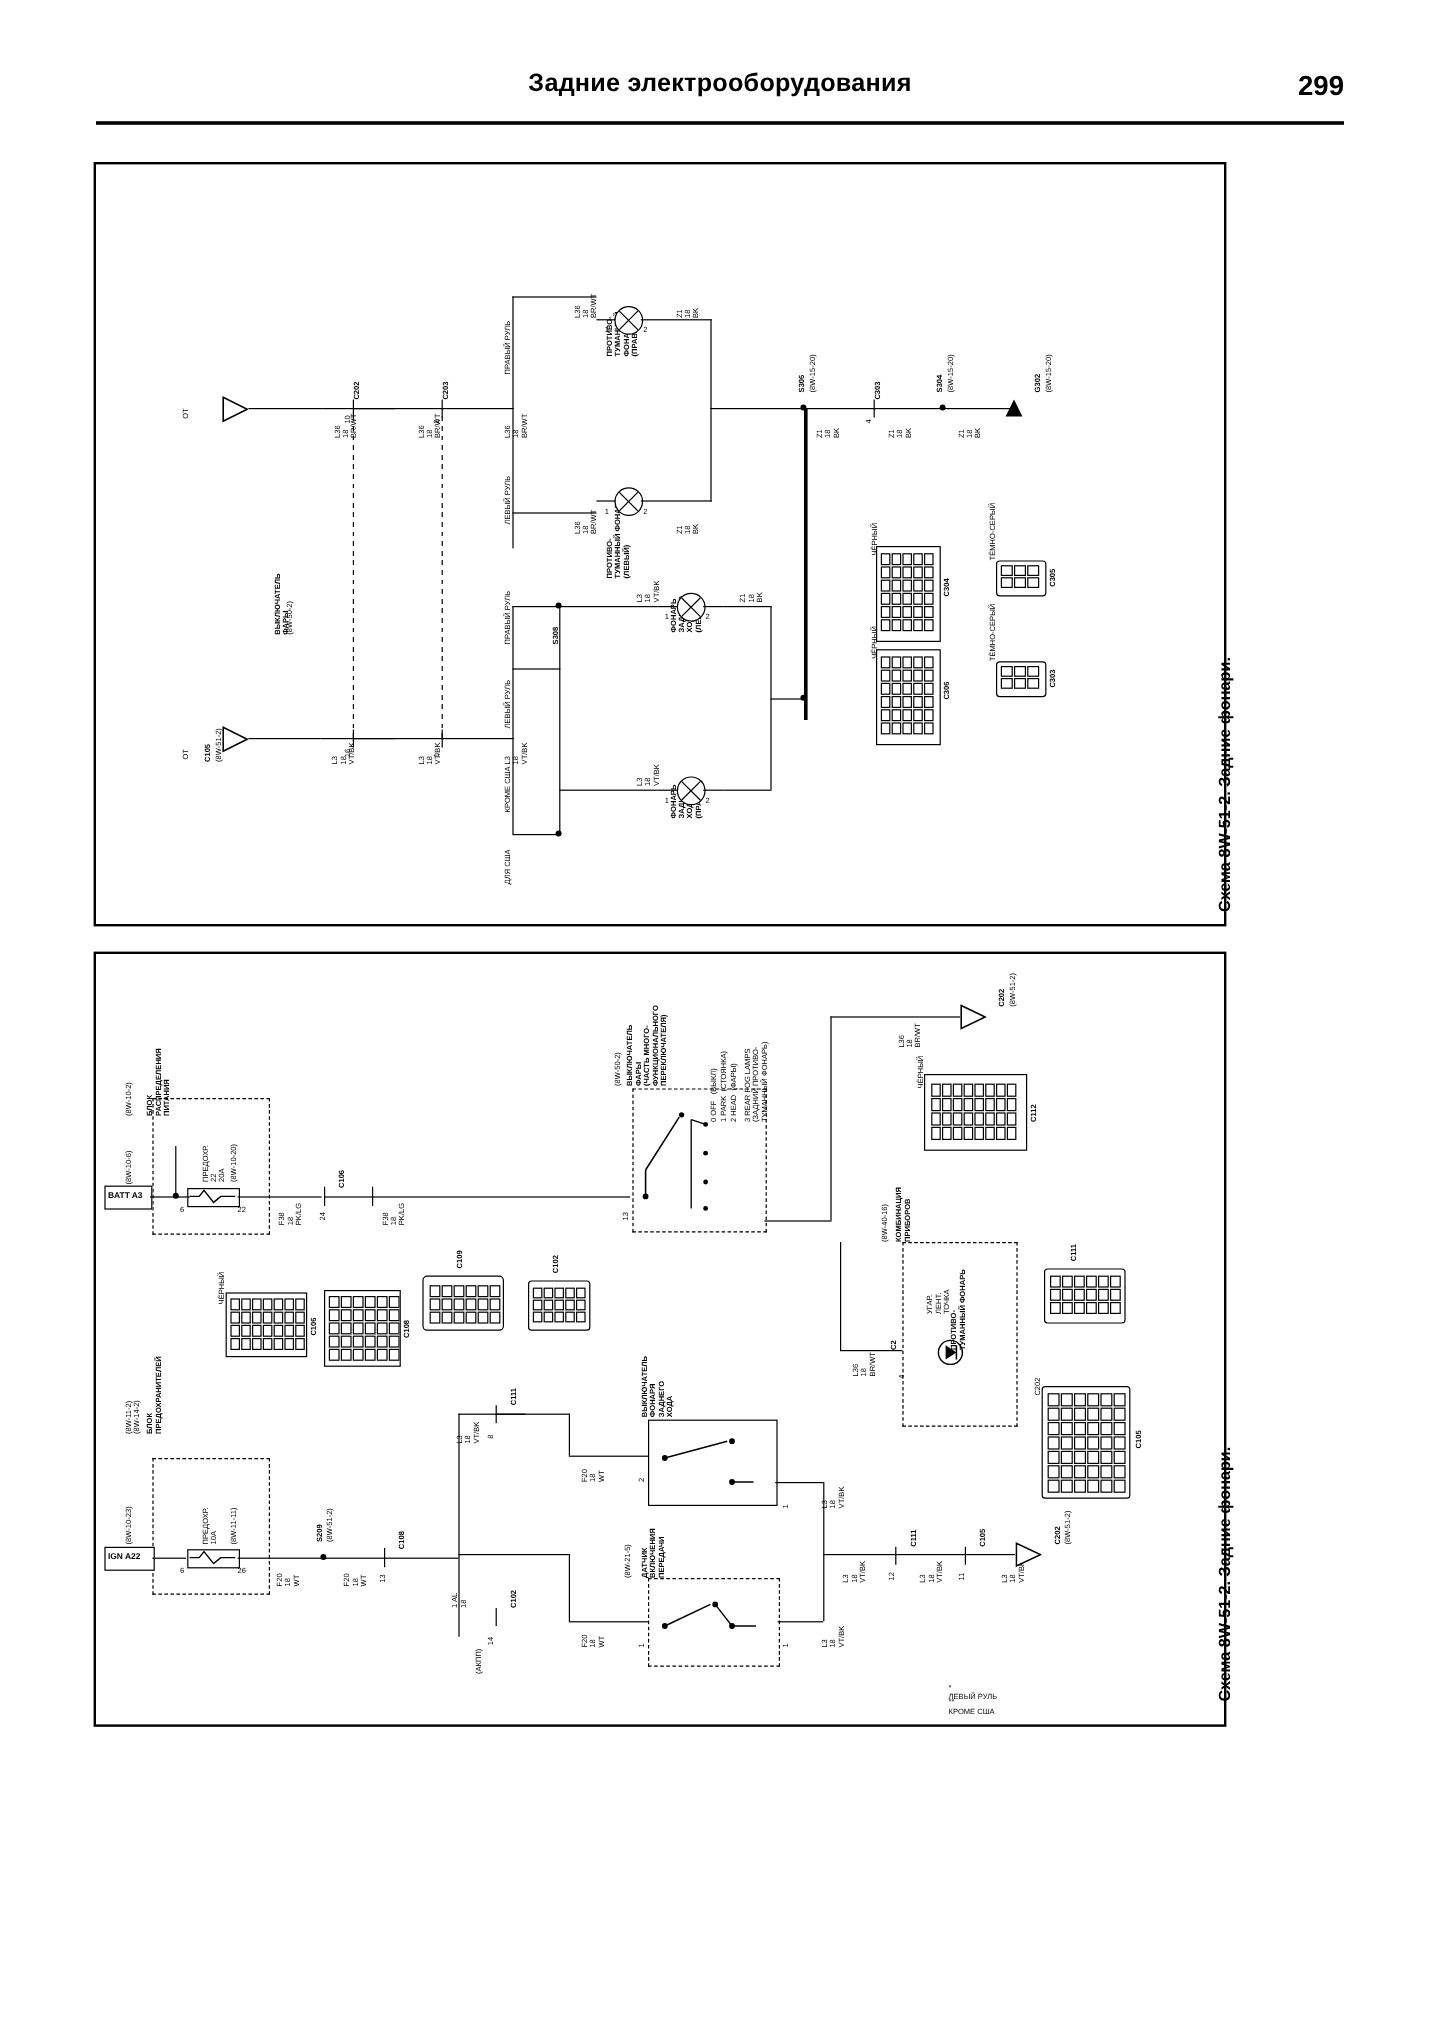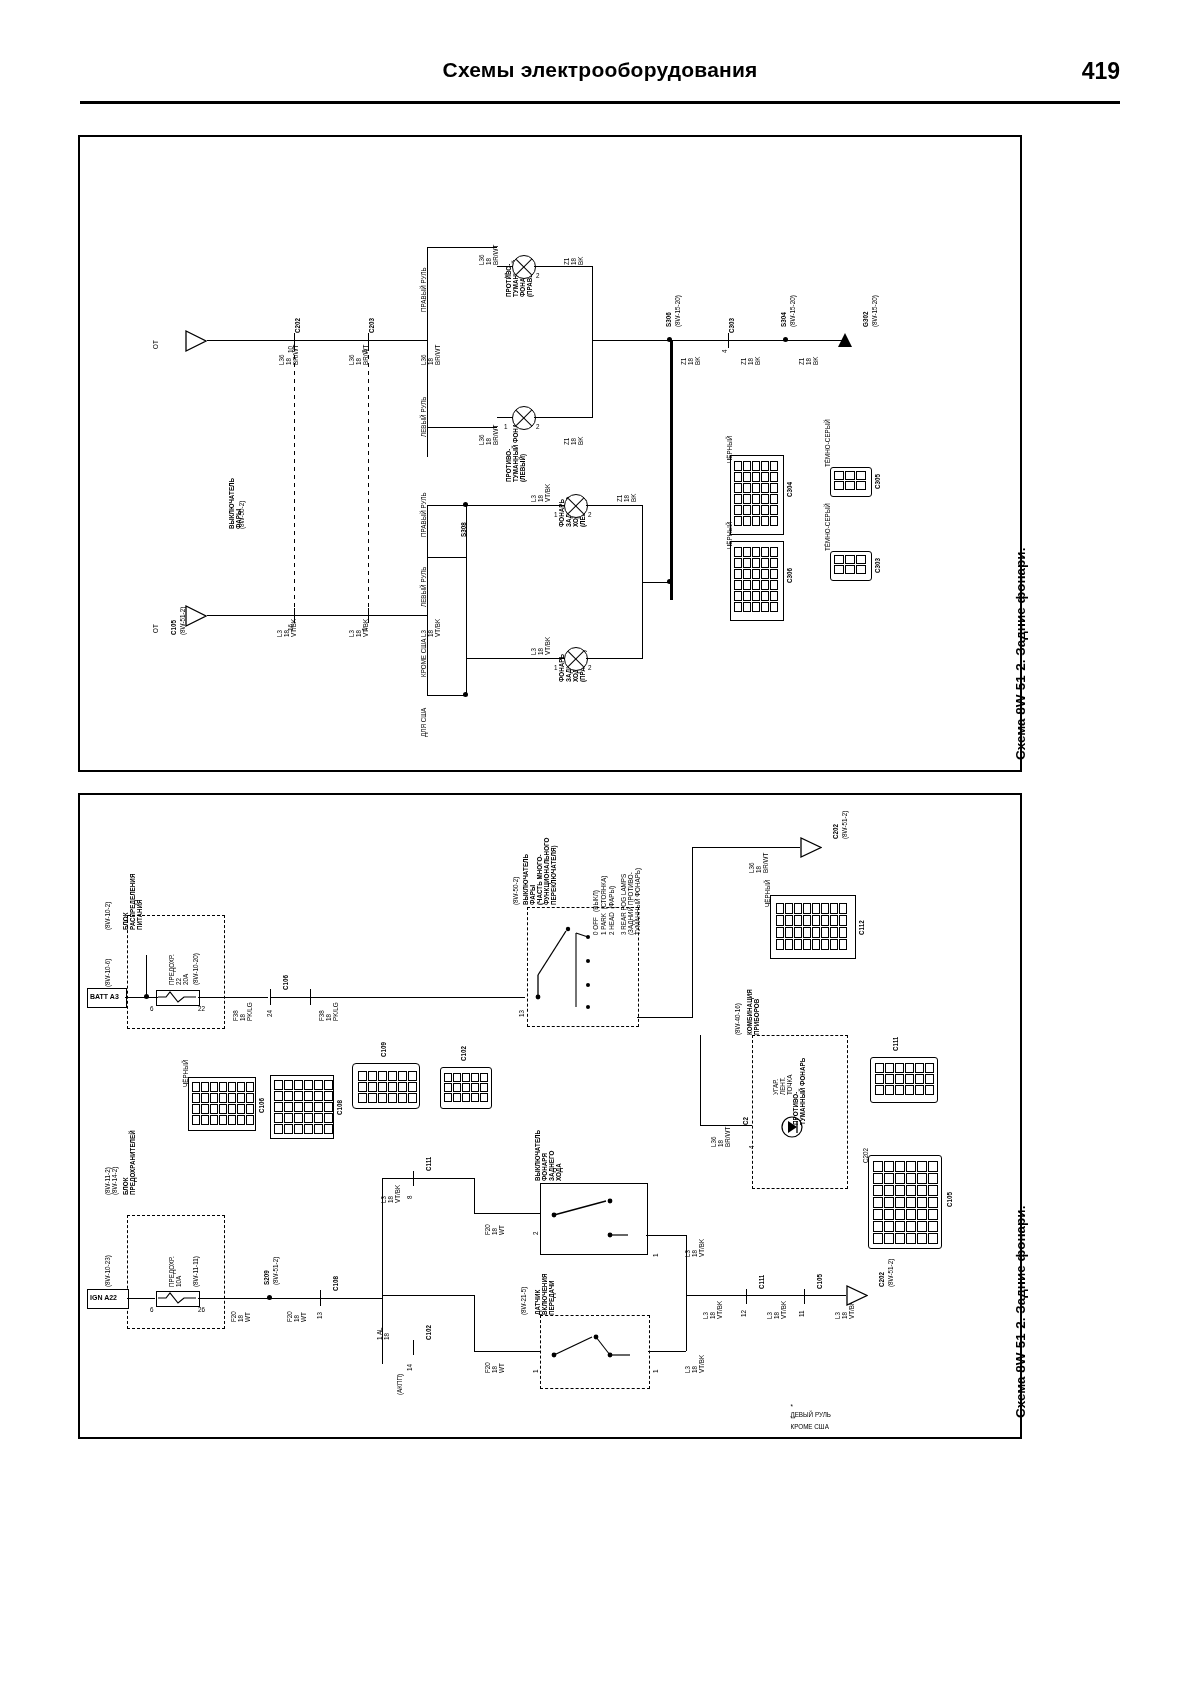--- a/index.html
+++ b/index.html
@@ -58,22 +58,22 @@
   .diode svg{display:block;}
 
   .legend-dot{position:absolute;font-size:6.3px;line-height:1.3;white-space:pre;}
 </style>
 </head>
 <body>
 
 <div class="page">
 
   <div class="hdr">
-    <div class="hdr-title">Схемы электрооборудования</div>
-    <div class="hdr-page">419</div>
+    <div class="hdr-title">Задние электрооборудования</div>
+    <div class="hdr-page">299</div>
   </div>
   <div class="hdr-rule"></div>
 
   <div class="panel" id="panel-top">
 
     <div class="lbl rot b" style="left:148px;top:392px;">ВЫКЛЮЧАТЕЛЬ
 ФАРЫ</div>
     <div class="lbl rot" style="left:158px;top:392px;">(8W-50-2)</div>
     <div class="lbl rot" style="left:72px;top:212px;">OT</div>
 

